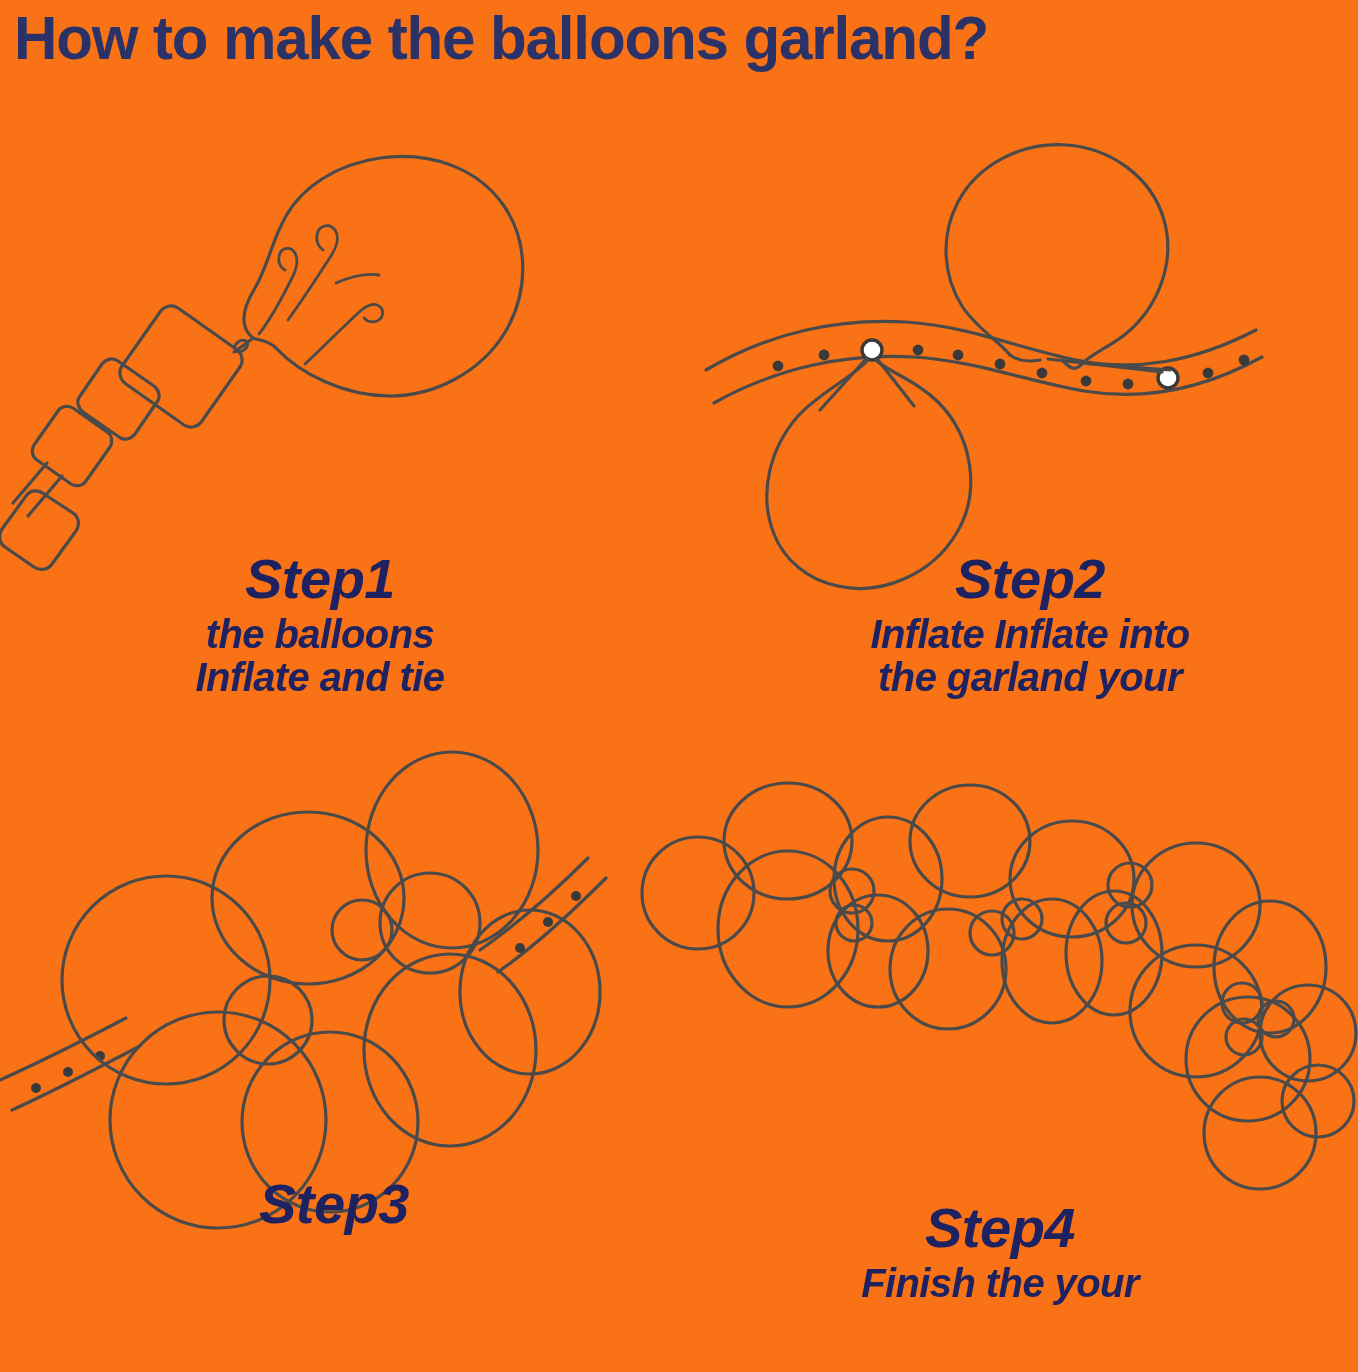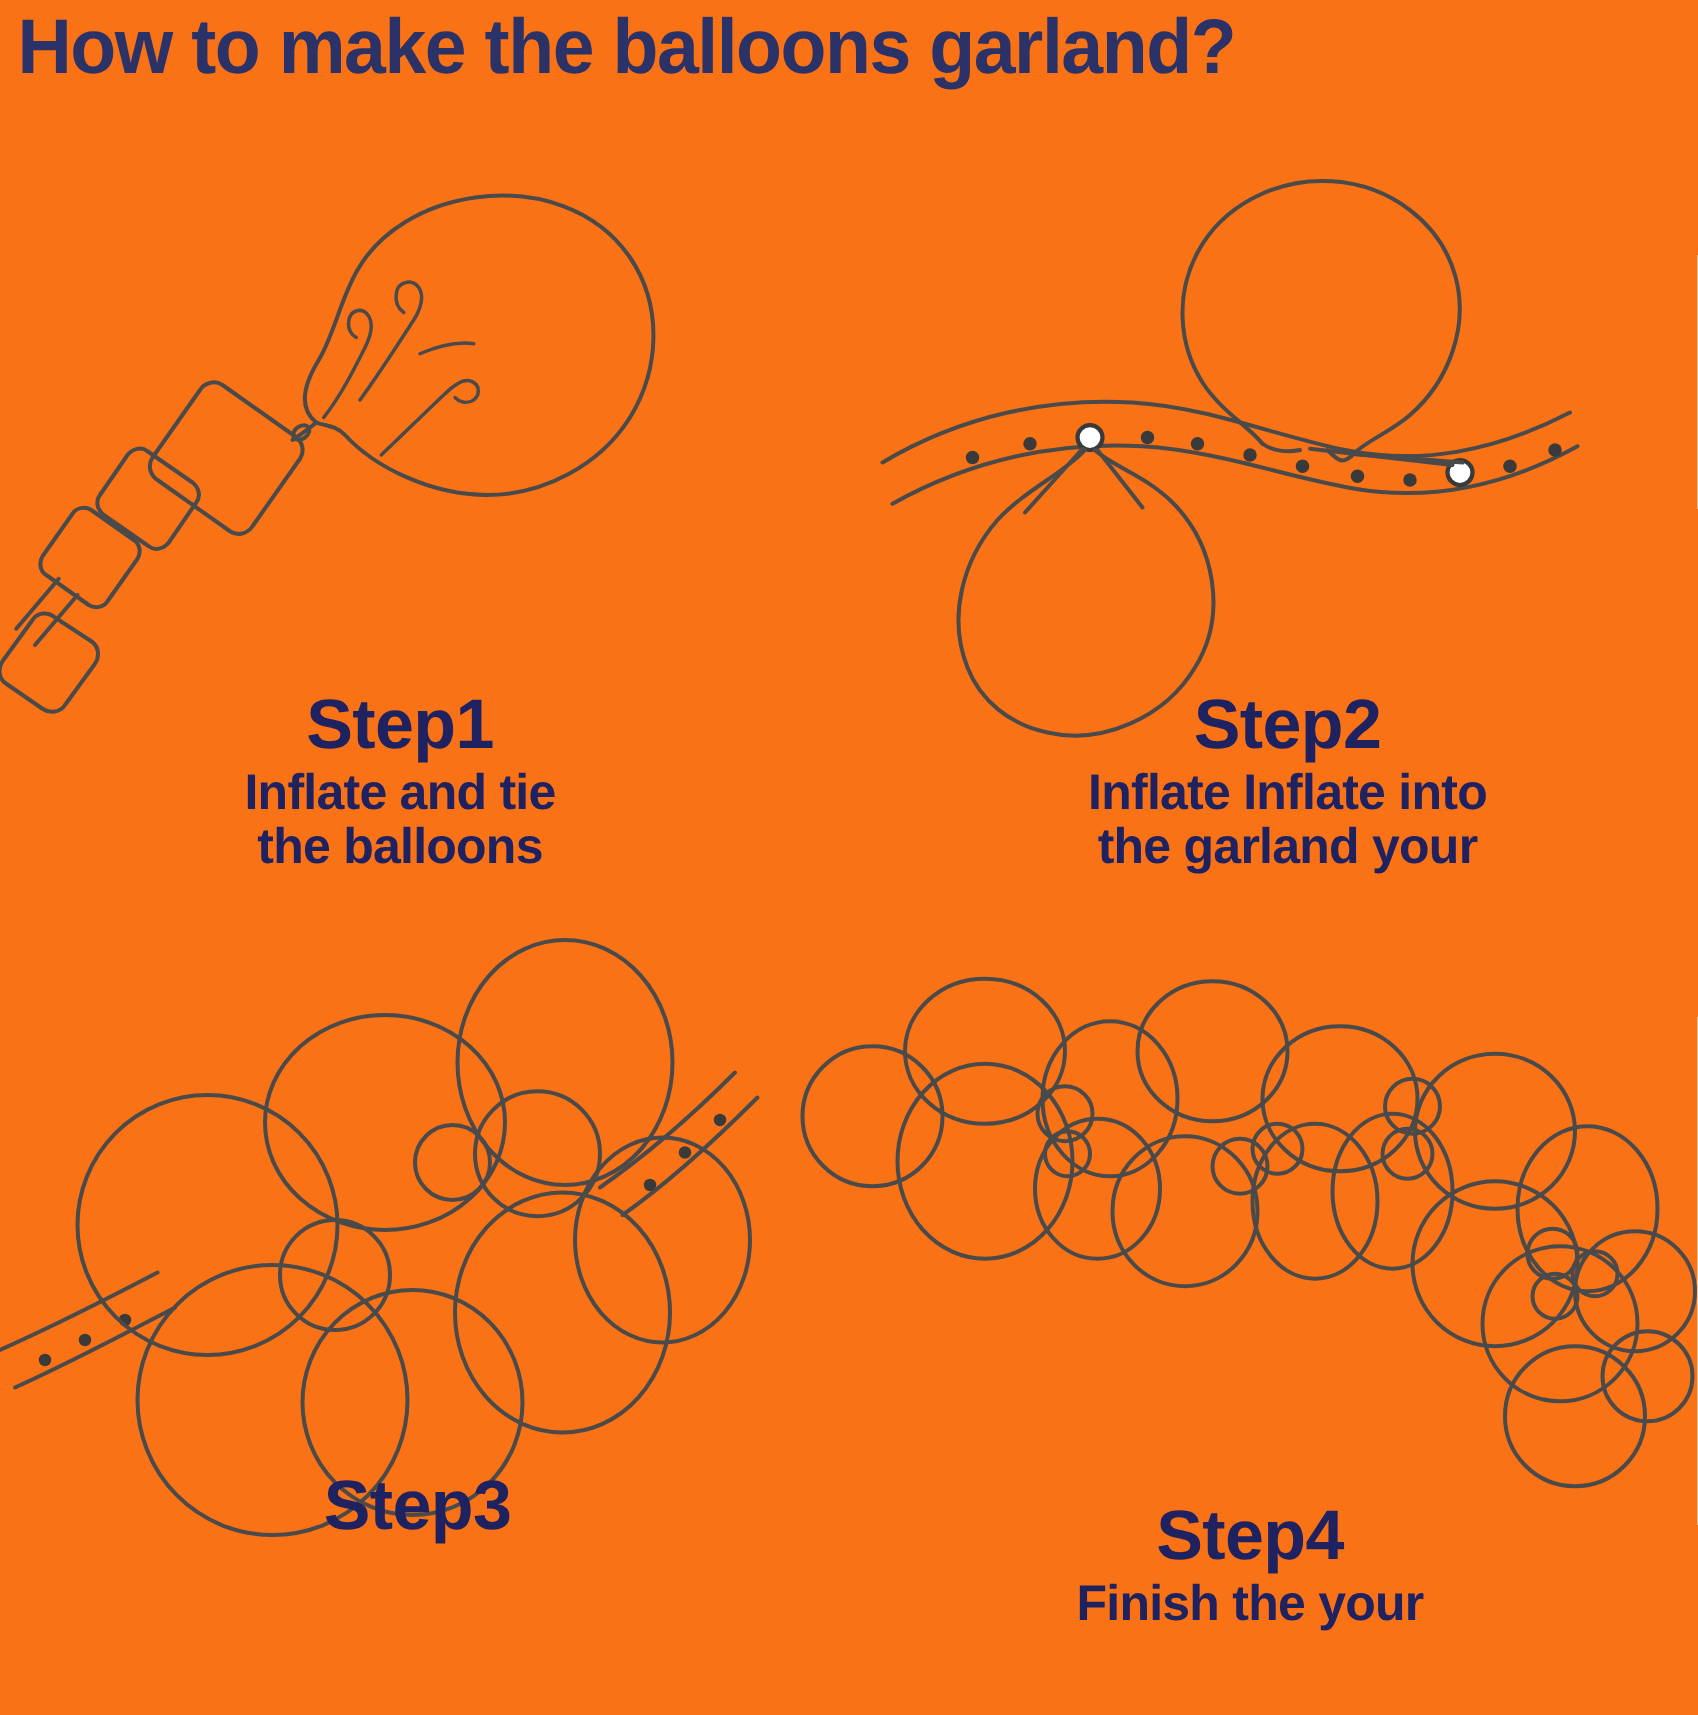--- a/index.html
+++ b/index.html
@@ -39,20 +39,21 @@
   }
   .step-art {
     position: absolute;
     left: 0;
     top: 0;
   }
   .step-text {
     position: absolute;
     text-align: center;
     color: #1f2260;
+    font-style: italic;
   }
   .step-heading {
     font-size: 56px;
     font-weight: bold;
     color: #1f2260;
     line-height: 1.02;
     letter-spacing: -0.5px;
     font-family: "Liberation Sans", sans-serif;
   }
   .step-caption {
@@ -189,22 +190,22 @@
             L 6 453
             C 12 457, 20 456, 24 450
             L 48 417
             C 52 411, 51 403, 45 399 Z" transform="translate(28,-6)"></path>
         </g>
       </svg>
     </div>
     <div class="step-text">
       <div class="step-heading">Step1</div>
       <div class="step-caption">
+        <span class="cap-line">the balloons</span>
         <span class="cap-line">Inflate and tie</span>
-        <span class="cap-line">the balloons</span>
       </div>
     </div>
   </div>
 
   <div class="step" id="step2">
     <div class="step-art">
       <svg width="660" height="440" viewBox="0 0 660 440" aria-hidden="true">
 
         <g>
           <path class="ink" d="M310 245

